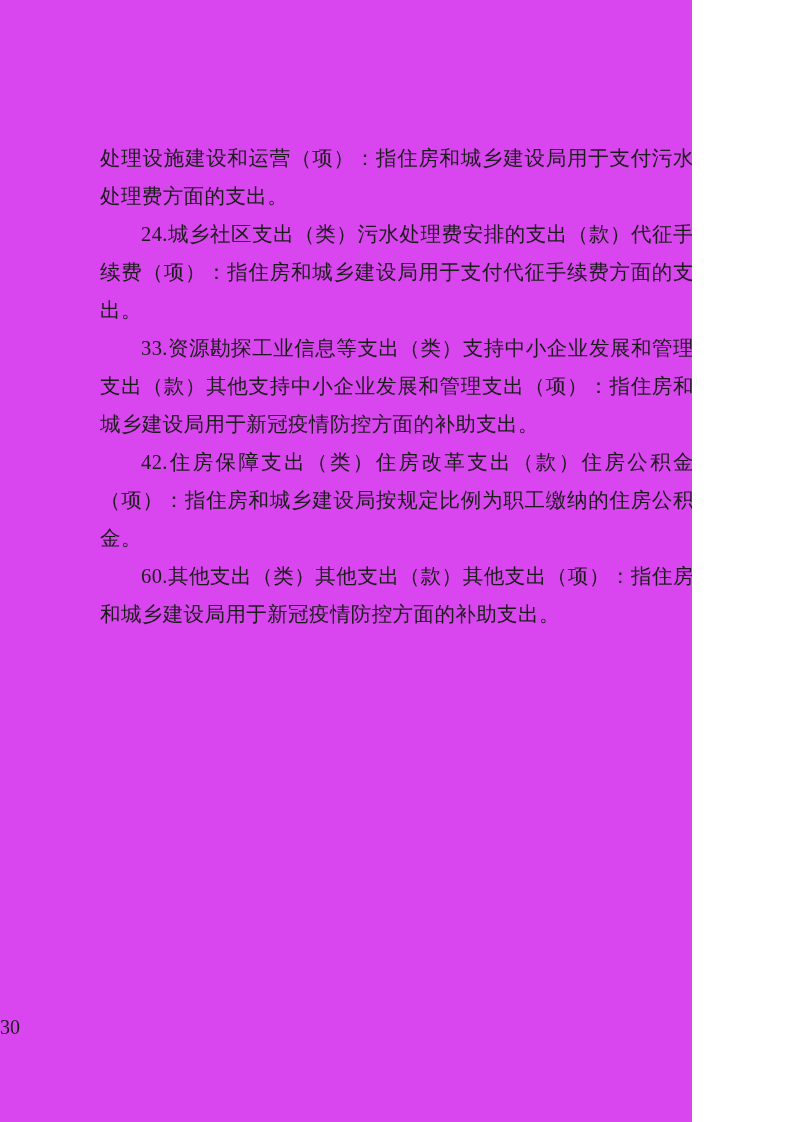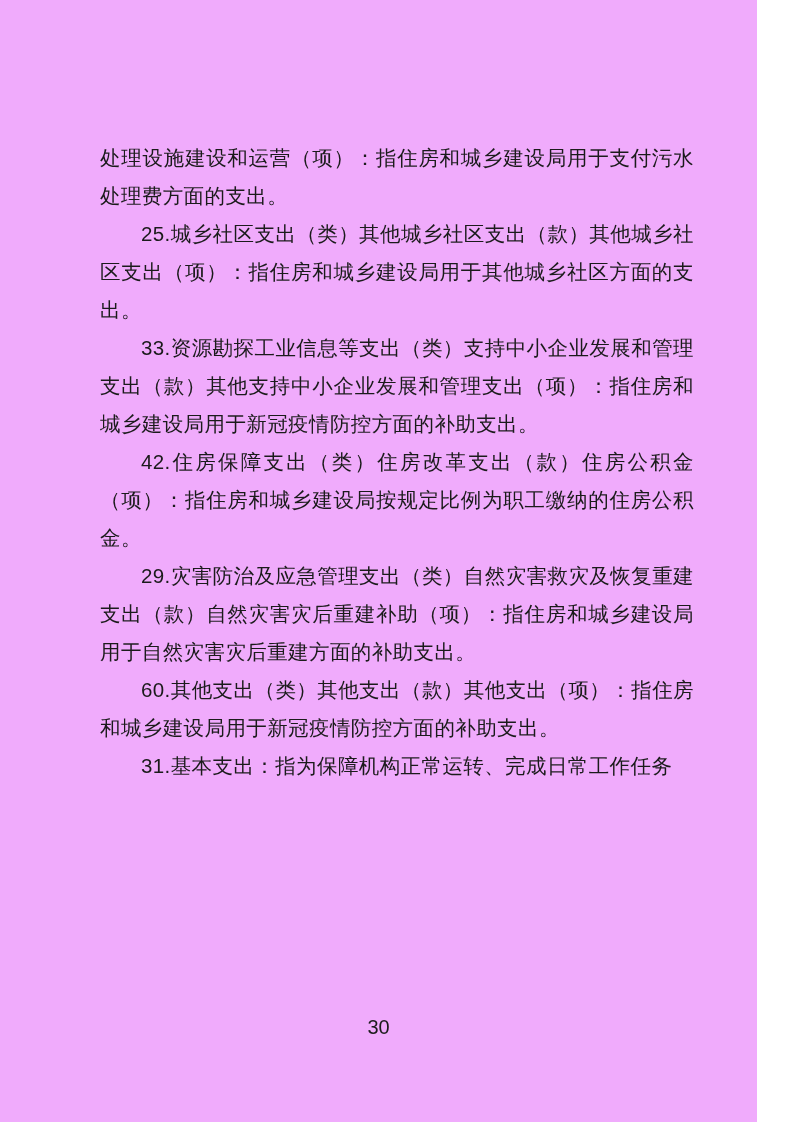--- a/index.html
+++ b/index.html
@@ -2,25 +2,25 @@
 <html><head>
 <meta charset="utf-8">
 <style>
   html, body {
     margin: 0;
     padding: 0;
     background: #ffffff;
   }
   .page {
     position: relative;
-    width: 757px;
+    width: 692px;
     height: 1122px;
-    background: #f0abfc;
+    background: #d946ef;
     overflow: hidden;
-    font-family: Liberation Sans, sans-serif;
+    font-family: Liberation Serif, serif;
     color: #1b1b1b;
   }
   .content {
     position: absolute;
     left: 100px;
     top: 139px;
     width: 594px;
   }
   .para {
     margin: 0;
@@ -32,33 +32,31 @@
     word-break: break-all;
   }
   .para.indent {
     text-indent: 2em;
   }
   .footer {
     position: absolute;
     top: 1015px;
     left: 0;
     width: 100%;
-    text-align: center;
+    text-align: left;
     font-size: 20px;
     line-height: 24px;
     color: #1b1b1b;
   }
 </style>
 </head>
 <body>
 
 <div class="page">
   <div class="content" id="paragraph-container">
       <p class="para">处理设施建设和运营（项）：指住房和城乡建设局用于支付污水处理费方面的支出。</p>
-      <p class="para indent">25.城乡社区支出（类）其他城乡社区支出（款）其他城乡社区支出（项）：指住房和城乡建设局用于其他城乡社区方面的支出。</p>
+      <p class="para indent">24.城乡社区支出（类）污水处理费安排的支出（款）代征手续费（项）：指住房和城乡建设局用于支付代征手续费方面的支出。</p>
       <p class="para indent">33.资源勘探工业信息等支出（类）支持中小企业发展和管理支出（款）其他支持中小企业发展和管理支出（项）：指住房和城乡建设局用于新冠疫情防控方面的补助支出。</p>
       <p class="para indent">42.住房保障支出（类）住房改革支出（款）住房公积金（项）：指住房和城乡建设局按规定比例为职工缴纳的住房公积金。</p>
-      <p class="para indent">29.灾害防治及应急管理支出（类）自然灾害救灾及恢复重建支出（款）自然灾害灾后重建补助（项）：指住房和城乡建设局用于自然灾害灾后重建方面的补助支出。</p>
       <p class="para indent">60.其他支出（类）其他支出（款）其他支出（项）：指住房和城乡建设局用于新冠疫情防控方面的补助支出。</p>
-      <p class="para indent">31.基本支出：指为保障机构正常运转、完成日常工作任务</p>
     </div>
   <div class="footer">30</div>
 </div>
 
 </body></html>

